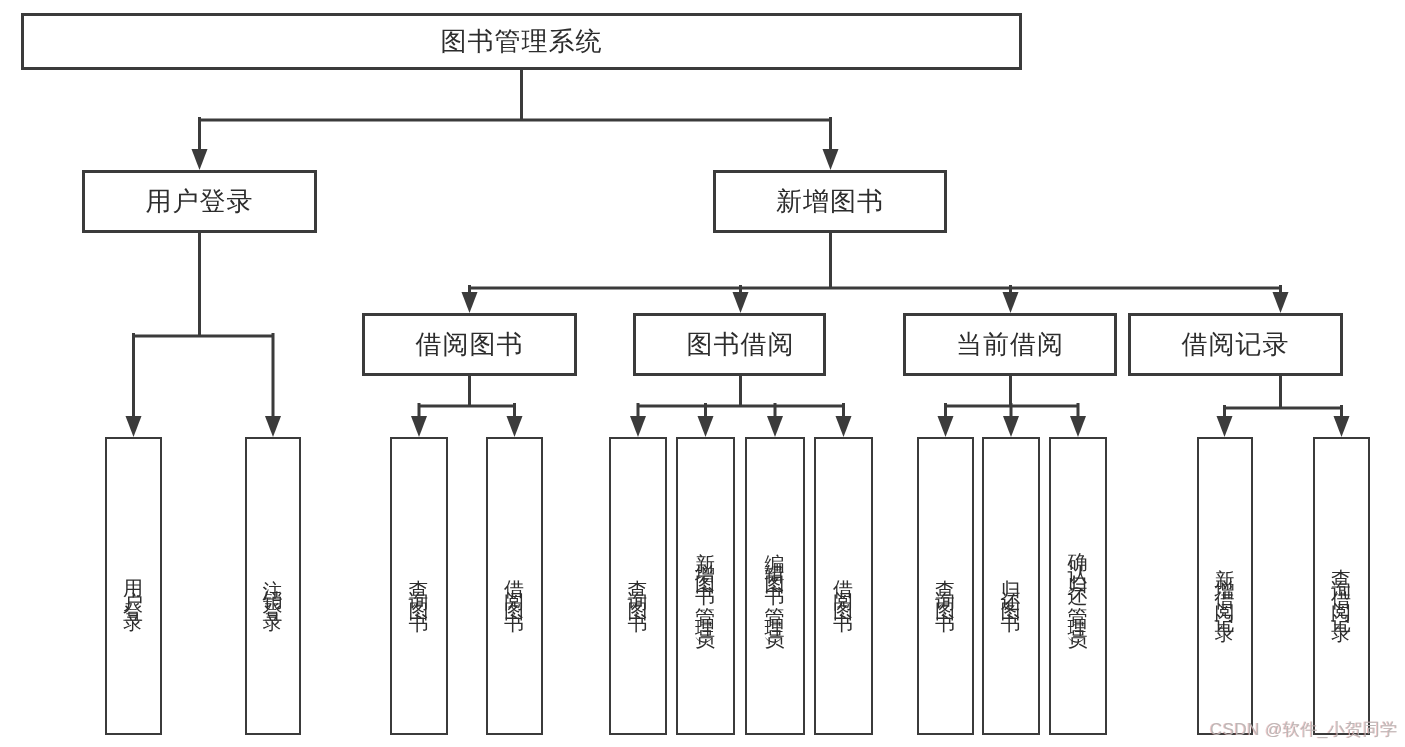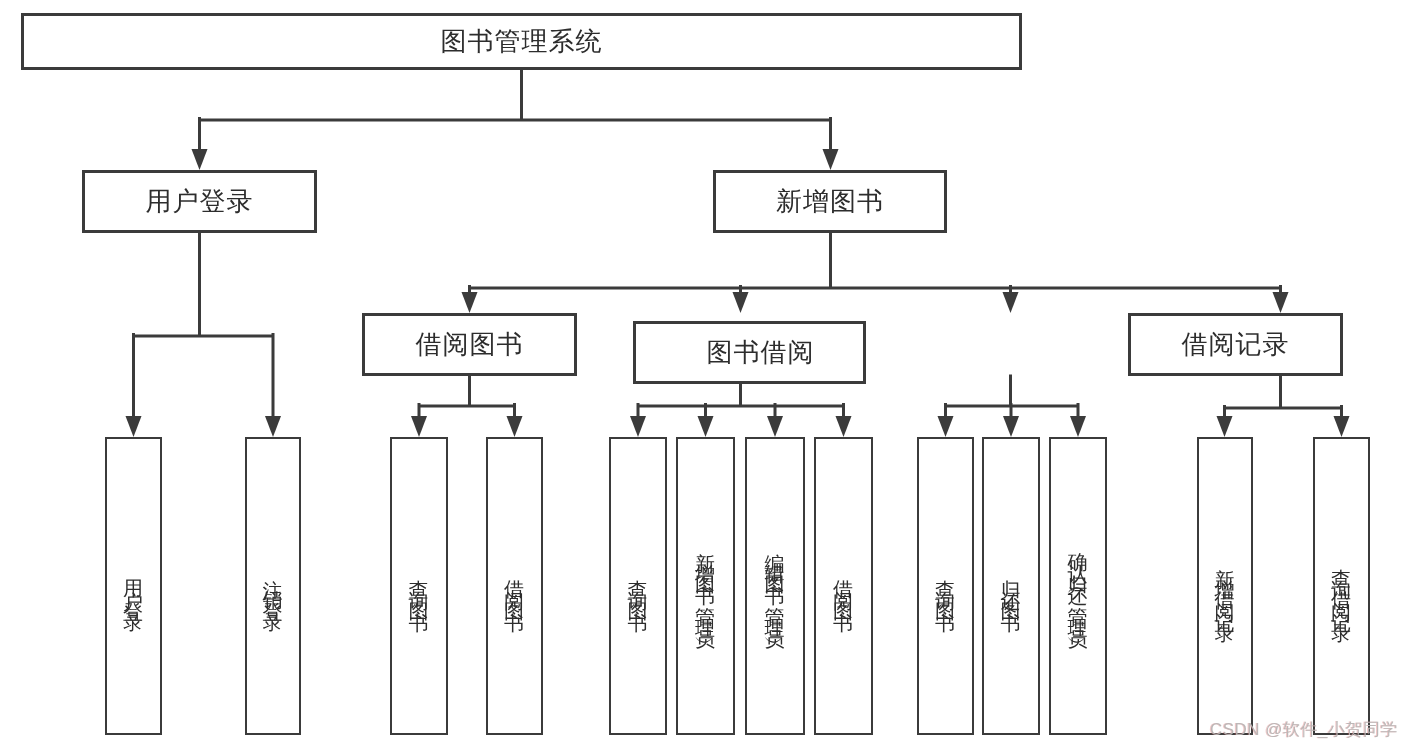--- a/index.html
+++ b/index.html
@@ -98,21 +98,22 @@
       <polygon points="1333.5,416 1349.5,416 1341.5,437"></polygon>
     </g>
   </svg>
 
   <div class="node" style="left:21px;top:13px;width:1001px;height:57px;">图书管理系统</div>
 
   <div class="node" style="left:82px;top:170px;width:235px;height:63px;">用户登录</div>
   <div class="node" style="left:713px;top:170px;width:234px;height:63px;">新增图书</div>
 
   <div class="node" style="left:362px;top:313px;width:215px;height:63px;">借阅图书</div>
-  <div class="node" style="left:633px;top:321px;width:233px;height:63px;padding-left:22px;">图书借阅</div>
+  <div class="node" style="left:633px;top:313px;width:193px;height:63px;padding-left:22px;">图书借阅</div>
+  <div class="node" style="left:903px;top:313px;width:214px;height:63px;">当前借阅</div>
   <div class="node" style="left:1128px;top:313px;width:215px;height:63px;font-family:Liberation Mono, monospace;">借阅记录</div>
 
   <div class="node leaf" style="left:105px;top:437px;width:57px;height:298px;">
     <span class="vtext">用户登录</span>
   </div>
   <div class="node leaf" style="left:245px;top:437px;width:56px;height:298px;">
     <span class="vtext">注销登录</span>
   </div>
 
   <div class="node leaf" style="left:390px;top:437px;width:58px;height:298px;">

